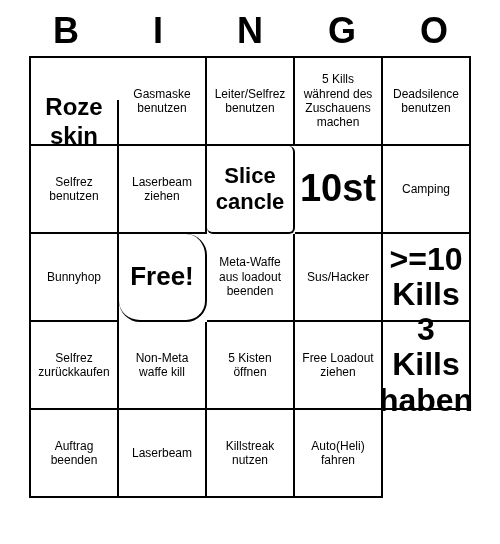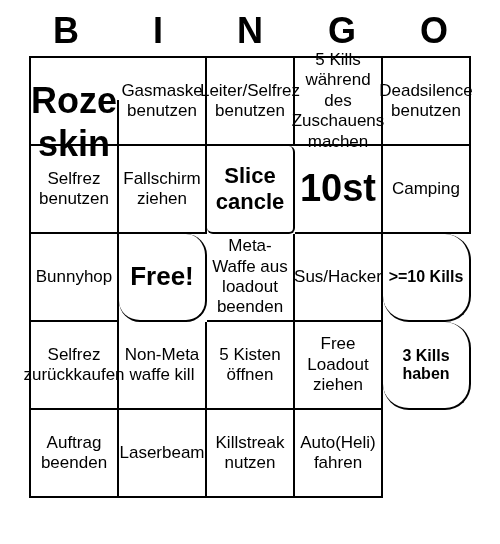--- a/index.html
+++ b/index.html
@@ -34,67 +34,66 @@
       border-top: 2px solid #000;
     }
     .bingo-cell {
       border-right: 2px solid #000;
       border-bottom: 2px solid #000;
       display: flex;
       align-items: center;
       justify-content: center;
       text-align: center;
       padding: 4px;
-      font-size: 17px;
+      font-size: 12px;
       line-height: 1.2;
     }
     .bingo-cell.large-text {
-      font-size: 36px;
+      font-size: 24px;
       font-weight: bold;
       margin-top: 42px;
     }
     .bingo-cell.xlarge-text {
       font-size: 38px;
       font-weight: bold;
     }
     .bingo-cell.medium-large {
       font-size: 22px;
       font-weight: bold;
       border-radius: 6px;
     }
     .bingo-cell.free {
       font-size: 26px;
       font-weight: bold;
       border-radius: 21px;
     }
     .bingo-cell.kills-large {
-      font-size: 16px;
+      font-size: 32px;
       font-weight: bold;
       line-height: 1.1;
-      border-radius: 26px;
     }
   </style>
 </head>
 <body>
 
 <div class="bingo-header">
 <div class="bingo-header-cell">B</div>
     <div class="bingo-header-cell">I</div>
     <div class="bingo-header-cell">N</div>
     <div class="bingo-header-cell">G</div>
     <div class="bingo-header-cell">O</div>
   </div>
 <div class="bingo-grid">
 <div class="bingo-cell large-text">Roze skin</div>
     <div class="bingo-cell ">Gasmaske benutzen</div>
     <div class="bingo-cell ">Leiter/Selfrez benutzen</div>
     <div class="bingo-cell ">5 Kills während des Zuschauens machen</div>
     <div class="bingo-cell ">Deadsilence benutzen</div>
     <div class="bingo-cell ">Selfrez benutzen</div>
-    <div class="bingo-cell ">Fallschirm ziehen</div>
+    <div class="bingo-cell ">Laserbeam ziehen</div>
     <div class="bingo-cell medium-large">Slice cancle</div>
     <div class="bingo-cell xlarge-text">10st</div>
     <div class="bingo-cell ">Camping</div>
     <div class="bingo-cell ">Bunnyhop</div>
     <div class="bingo-cell free">Free!</div>
     <div class="bingo-cell ">Meta-Waffe aus loadout beenden</div>
     <div class="bingo-cell ">Sus/Hacker</div>
     <div class="bingo-cell kills-large">&gt;=10 Kills</div>
     <div class="bingo-cell ">Selfrez zurückkaufen</div>
     <div class="bingo-cell ">Non-Meta waffe kill</div>

